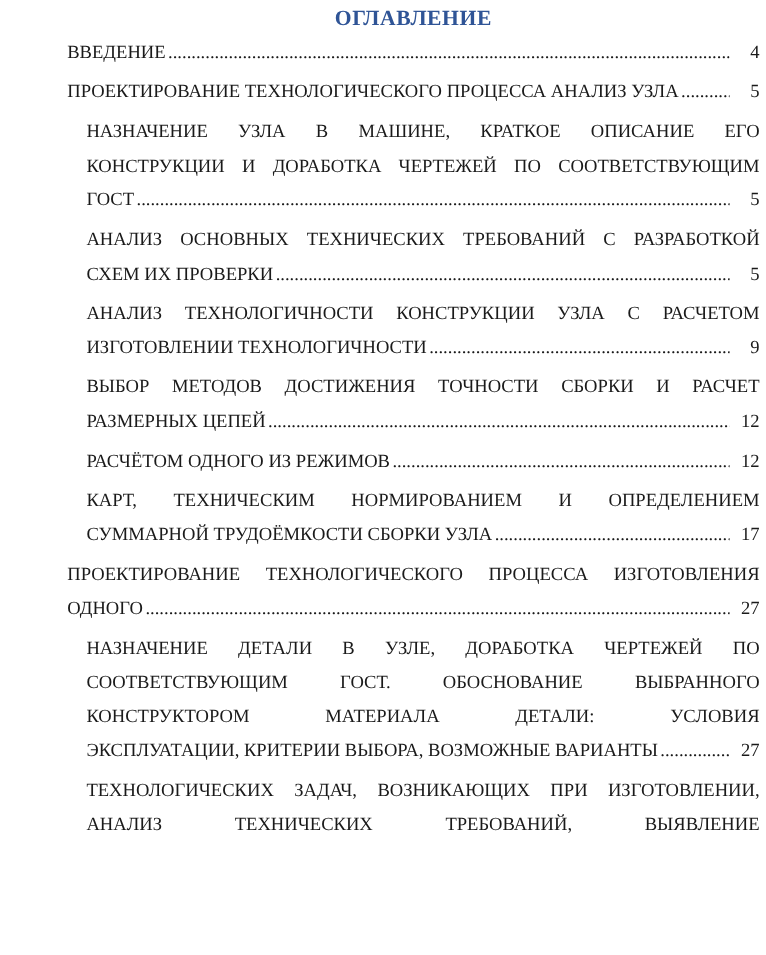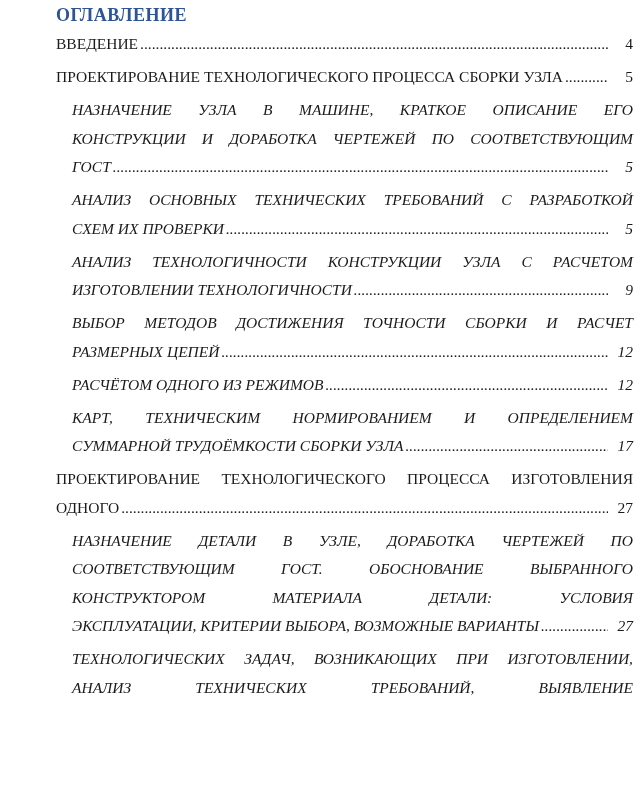--- a/index.html
+++ b/index.html
@@ -16,39 +16,39 @@
   }
   .page {
     box-sizing: border-box;
     width: 638px;
     height: 796px;
     padding-top: 4px;
   }
   .toc-title {
     margin: 0 5px 0 56px;
     width: 577px;
+    text-align: center;
     font-size: 18px;
     line-height: 22px;
     font-weight: bold;
     letter-spacing: 0.5px;
     color: #2F5496;
   }
   .toc-entries {
     margin-top: 4px;
     margin-left: 56px;
     width: 577px;
   }
   .entry {
     margin: 0 0 4.5px 0;
     font-size: 15.5px;
     line-height: 28.5px;
   }
   .entry.level-2 {
     padding-left: 16px;
-    font-style: italic;
   }
   
   .jline {
     white-space: nowrap;
     text-align: justify;
     text-align-last: justify;
     text-justify: inter-word;
   }
   
   .lastline {
@@ -85,21 +85,21 @@
   <div class="toc-entries" id="toc-entries">
       <div class="entry level-1">
         <div class="lastline">
           <span class="ltext">ВВЕДЕНИЕ</span>
           <span class="dots"></span>
           <span class="page-num">4</span>
         </div>
       </div>
       <div class="entry level-1">
         <div class="lastline">
-          <span class="ltext">ПРОЕКТИРОВАНИЕ ТЕХНОЛОГИЧЕСКОГО ПРОЦЕССА СБОРКИ УЗЛА</span>
+          <span class="ltext">ПРОЕКТИРОВАНИЕ ТЕХНОЛОГИЧЕСКОГО ПРОЦЕССА АНАЛИЗ УЗЛА</span>
           <span class="dots"></span>
           <span class="page-num">5</span>
         </div>
       </div>
       <div class="entry level-2">
         <div class="jline">НАЗНАЧЕНИЕ УЗЛА В МАШИНЕ, КРАТКОЕ ОПИСАНИЕ ЕГО</div>
         <div class="jline">КОНСТРУКЦИИ И ДОРАБОТКА ЧЕРТЕЖЕЙ ПО СООТВЕТСТВУЮЩИМ</div>
         <div class="lastline">
           <span class="ltext">ГОСТ</span>
           <span class="dots"></span>

